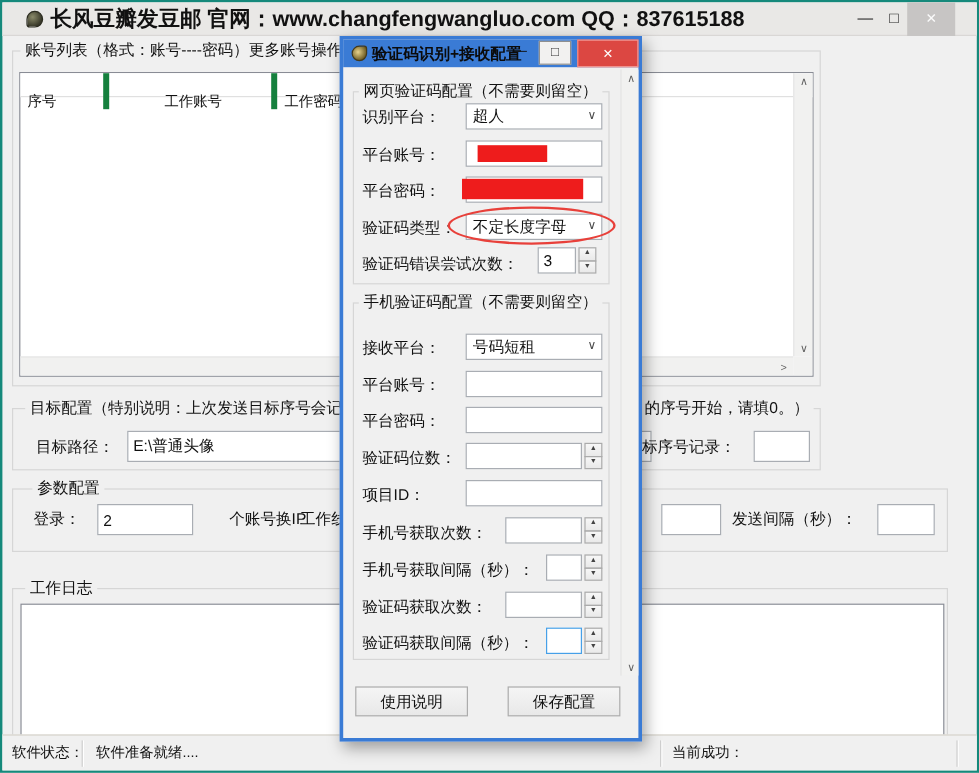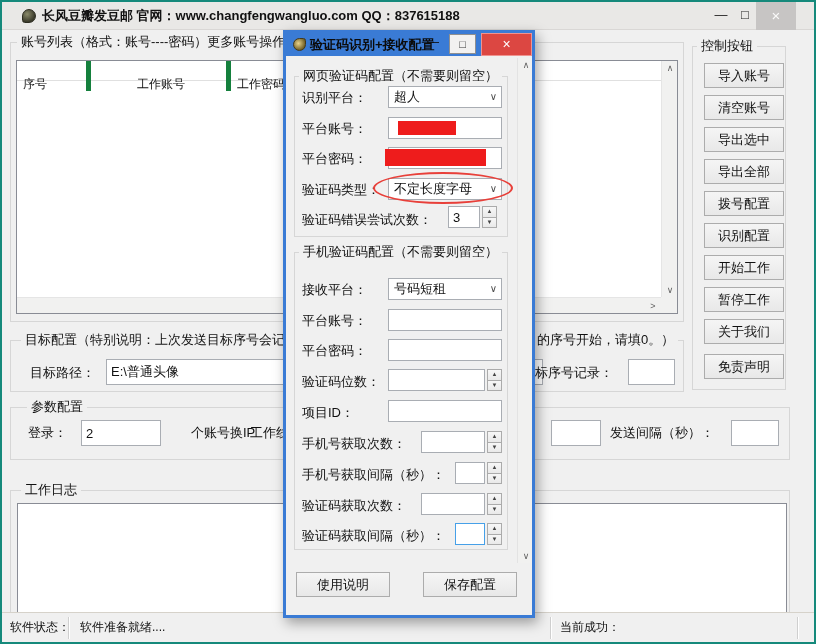--- a/index.html
+++ b/index.html
@@ -10,21 +10,21 @@
     font-size:13px; color:#111; background:#fff;
   }
   .win {
     position:absolute; left:0; top:0; width:816px; height:644px;
     background:#f0f0f0; border:2px solid #15897b;
   }
   .titlebar {
     position:absolute; left:0; top:0; right:0; height:28px;
     background:#e9e8e6; border-bottom:1px solid #d9d7d5;
   }
-  .apptitle { position:absolute; left:40px; top:0; line-height:28px; font-weight:bold; font-size:13px; white-space:nowrap; }
+  .apptitle { position:absolute; left:40px; top:0; line-height:28px; font-weight:bold; font-size:18px; white-space:nowrap; }
   .appicon { position:absolute; left:20px; top:7px; width:14px; height:14px; border-radius:50% 50% 50% 20%;
     background:radial-gradient(circle at 35% 35%, #8a8a6a, #3a3a2a 70%); border:1px solid #2c2c20; }
   .cap { position:absolute; top:0; height:28px; text-align:center; color:#222; cursor:default; }
   .capglyph { line-height:26px; font-size:13px; }
   .capclose { background:#c7c5c4; color:#fafafa; font-size:15px; line-height:27px; }
 
   .gb { position:absolute; border:1px solid #d6d6d6; }
   .gl { position:absolute; top:-9px; background:#f0f0f0; padding:0 4px; line-height:16px; font-size:13px; white-space:nowrap; }
   .lbl { position:absolute; white-space:nowrap; font-size:13px; line-height:16px; }
 
@@ -106,33 +106,20 @@
     <div class="sbv" style="right:0;top:0;bottom:16px;">
       <div class="sba">∧</div>
       <div class="sba">∨</div>
     </div>
     <div class="sbh" style="left:0;right:16px;bottom:0;">
       <div class="sba">&gt;</div>
     </div>
     <div class="sbcorner" style="right:0;bottom:0;"></div>
   </div>
 
-  <div class="gb" style="left:690px;top:44px;width:94px;height:344px;">
-    <div class="gl" style="left:4px;">控制按钮</div>
-    <div class="btn" style="left:11px;top:16px;width:80px;height:25px;">导入账号</div>
-    <div class="btn" style="left:11px;top:48px;width:80px;height:25px;">清空账号</div>
-    <div class="btn" style="left:11px;top:80px;width:80px;height:25px;">导出选中</div>
-    <div class="btn" style="left:11px;top:112px;width:80px;height:25px;">导出全部</div>
-    <div class="btn" style="left:11px;top:144px;width:80px;height:25px;">拨号配置</div>
-    <div class="btn" style="left:11px;top:176px;width:80px;height:25px;">识别配置</div>
-    <div class="btn" style="left:11px;top:208px;width:80px;height:25px;">开始工作</div>
-    <div class="btn" style="left:11px;top:240px;width:80px;height:25px;">暂停工作</div>
-    <div class="btn" style="left:11px;top:272px;width:80px;height:25px;">关于我们</div>
-    <div class="btn" style="left:11px;top:307px;width:80px;height:25px;">免责声明</div>
-  </div>
 
   <div class="gb" style="left:8px;top:338px;width:674px;height:52px;">
     <div class="gl" style="left:10px;">目标配置（特别说明：上次发送目标序号会记录</div>
     <div class="gl" style="left:522px;">的序号开始，请填0。）</div>
     <div class="lbl" style="left:19px;top:24px;">目标路径：</div>
     <div class="tb" style="left:95px;top:18px;width:437px;height:26px;">E:\普通头像</div>
     <div class="lbl" style="left:524px;top:24px;">标序号记录：</div>
     <div class="tb" style="left:617px;top:18px;width:47px;height:26px;"></div>
   </div>
 

